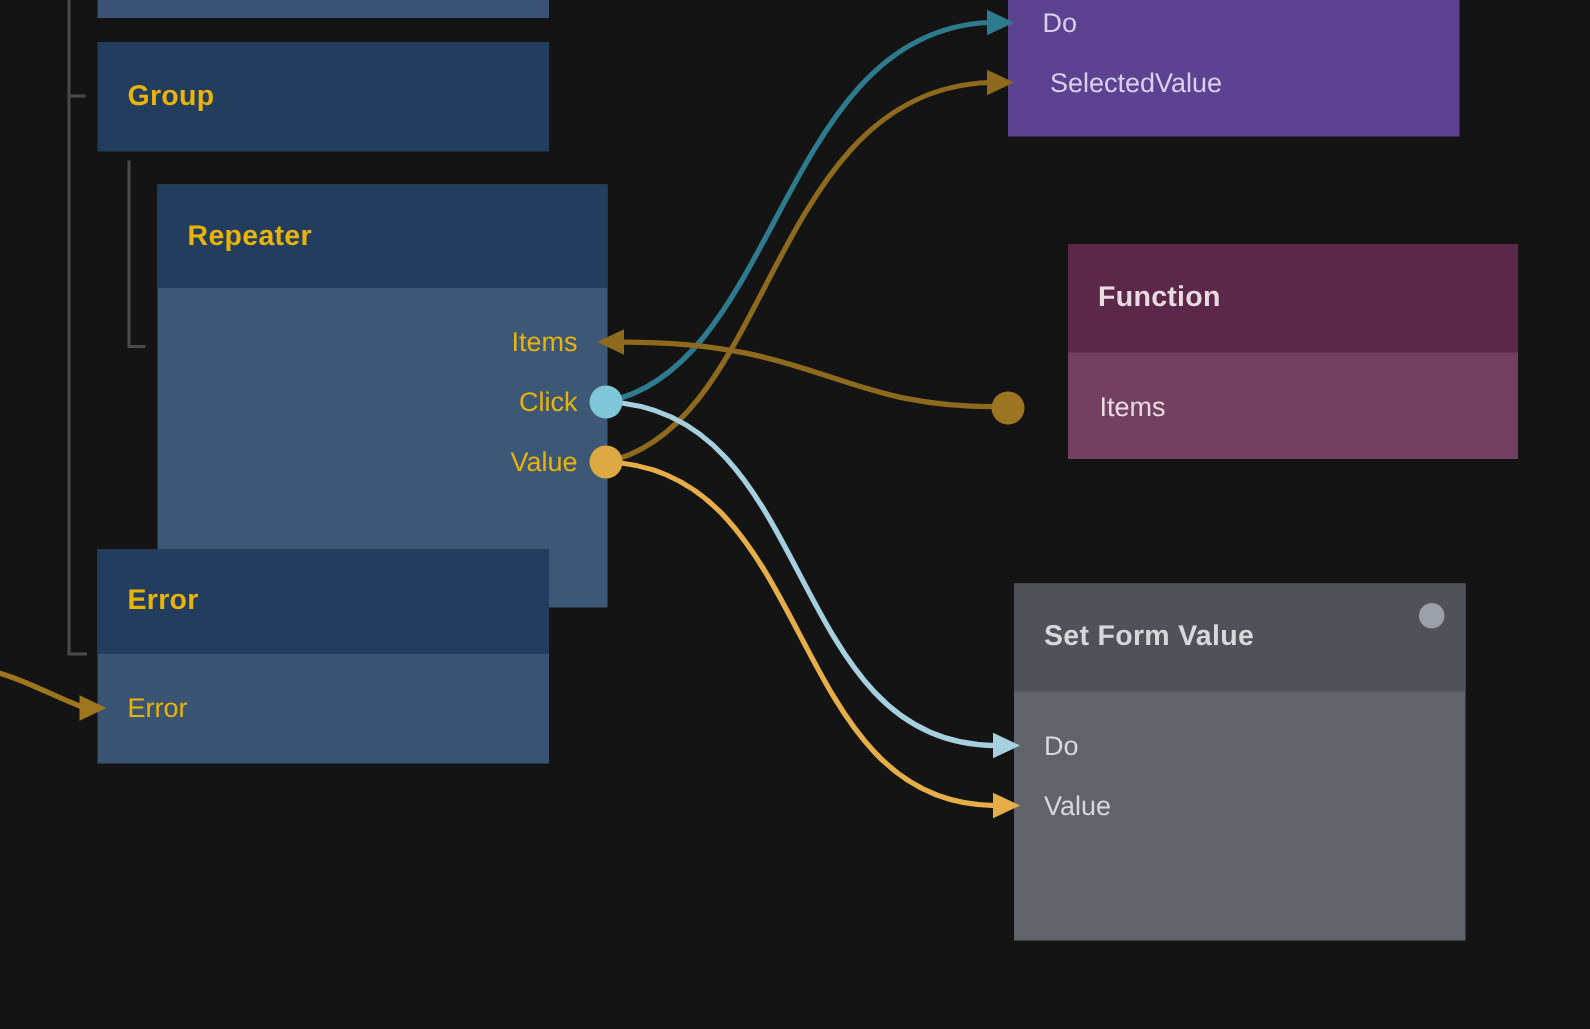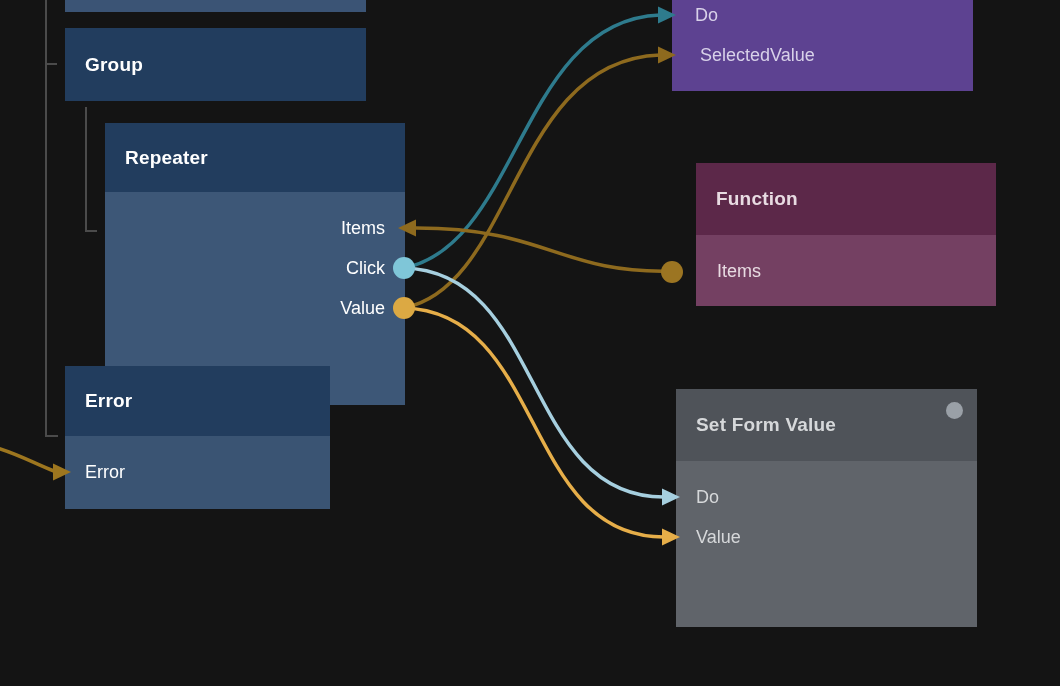--- a/index.html
+++ b/index.html
@@ -15,21 +15,21 @@
     display:flex;align-items:center;
     padding-left:20px;box-sizing:border-box;
     font-weight:700;font-size:19px;letter-spacing:.2px;
   }
   .port{
     position:absolute;height:40px;line-height:40px;
     font-size:18px;font-weight:400;white-space:nowrap;
   }
   .port.right{right:0;left:0;text-align:right;padding-right:20px;}
   .port.left{left:0;right:0;text-align:left;padding-left:20px;}
-  .blue-text{color:#ffffff;}
+  .blue-text{color:#eab308;}
   .purple-text{color:#d8d1e9;}
   .magenta-text{color:#e8dbe2;}
   .gray-text{color:#d6d8da;}
   .status-dot{position:absolute;border-radius:50%;width:17px;height:17px;}
   svg.wire-layer{position:absolute;top:0;left:0;pointer-events:none;}
   svg .wire{fill:none;stroke-width:3.5px;stroke-linecap:round;}
   svg .treeline{fill:none;stroke-width:2px;}
 </style>
 </head>
 <body>
@@ -44,33 +44,33 @@
 
   <div class="node" style="left: 105px; top: 123px; width: 300px; height: 282px; background: rgb(61, 87, 119);">
     <div class="node-header blue-text" style="height: 69px; background: rgb(34, 61, 94);">
       <span>Repeater</span>
     </div>
     <div class="port right blue-text" style="top:85px;">Items</div>
     <div class="port right blue-text" style="top:125px;">Click</div>
     <div class="port right blue-text" style="top:165px;">Value</div>
   </div>
 
-  <div class="node" style="left: 65px; top: 366px; width: 265px; height: 143px; background: rgb(58, 84, 115);">
+  <div class="node" style="left: 65px; top: 366px; width: 301px; height: 143px; background: rgb(58, 84, 115);">
     <div class="node-header blue-text" style="height: 70px; background: rgb(34, 61, 94);">
       <span>Error</span>
     </div>
     <div class="port left blue-text" style="top:86px;">Error</div>
   </div>
 
   <div class="node" style="left: 672px; top: 0px; width: 301px; height: 91px; background: rgb(93, 66, 145);">
     <div class="port left purple-text" style="top:-5px;padding-left:23px;">Do</div>
     <div class="port left purple-text" style="top:35px;padding-left:28px;">SelectedValue</div>
   </div>
 
-  <div class="node" style="left: 696px; top: 163px; width: 300px; height: 143px; background: rgb(116, 64, 98);">
+  <div class="node" style="left: 712px; top: 163px; width: 300px; height: 143px; background: rgb(116, 64, 98);">
     <div class="node-header magenta-text" style="height: 72px; background: rgb(92, 40, 73);">
       <span>Function</span>
     </div>
     <div class="port left magenta-text" style="top:88px;padding-left:21px;">Items</div>
   </div>
 
   <div class="node" style="left: 676px; top: 389px; width: 301px; height: 238px; background: rgb(96, 100, 106);">
     <div class="node-header gray-text" style="height: 72px; background: rgb(79, 83, 89);">
       <span>Set Form Value</span>
     </div>

